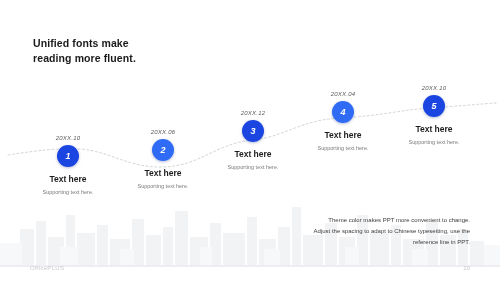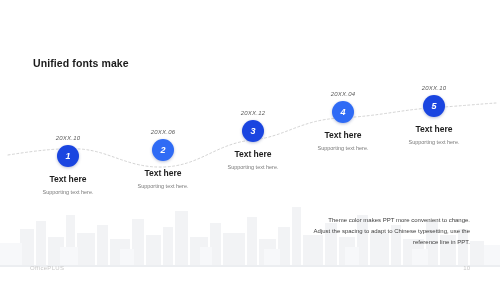--- a/index.html
+++ b/index.html
@@ -18,21 +18,21 @@
     width: 500px;
     height: 281px;
     background: #ffffff;
     overflow: hidden;
   }
 
   
   #title {
     position: absolute;
     left: 33px;
-    top: 56px;
+    top: 36px;
     font-size: 10.5px;
     font-weight: bold;
     color: #1a1a1a;
     line-height: 1.45;
     letter-spacing: 0.1px;
   }
 
   
   #skyline {
     position: absolute;
@@ -121,20 +121,21 @@
     color: #c9c9c9;
   }
 </style>
 </head>
 <body>
 
 <div id="slide">
 
   <div id="title">
     <div>Unified fonts make</div>
+    <div>reading more fluent.</div>
   </div>
 
   <svg id="skyline" viewBox="0 0 500 90" preserveAspectRatio="none">
     <g fill="#f2f3f5">
       <rect x="20" y="52" width="14" height="38"></rect>
       <rect x="36" y="44" width="10" height="46"></rect>
       <rect x="48" y="60" width="16" height="30"></rect>
       <rect x="66" y="38" width="9" height="52"></rect>
       <rect x="77" y="56" width="18" height="34"></rect>
       <rect x="97" y="48" width="11" height="42"></rect>

